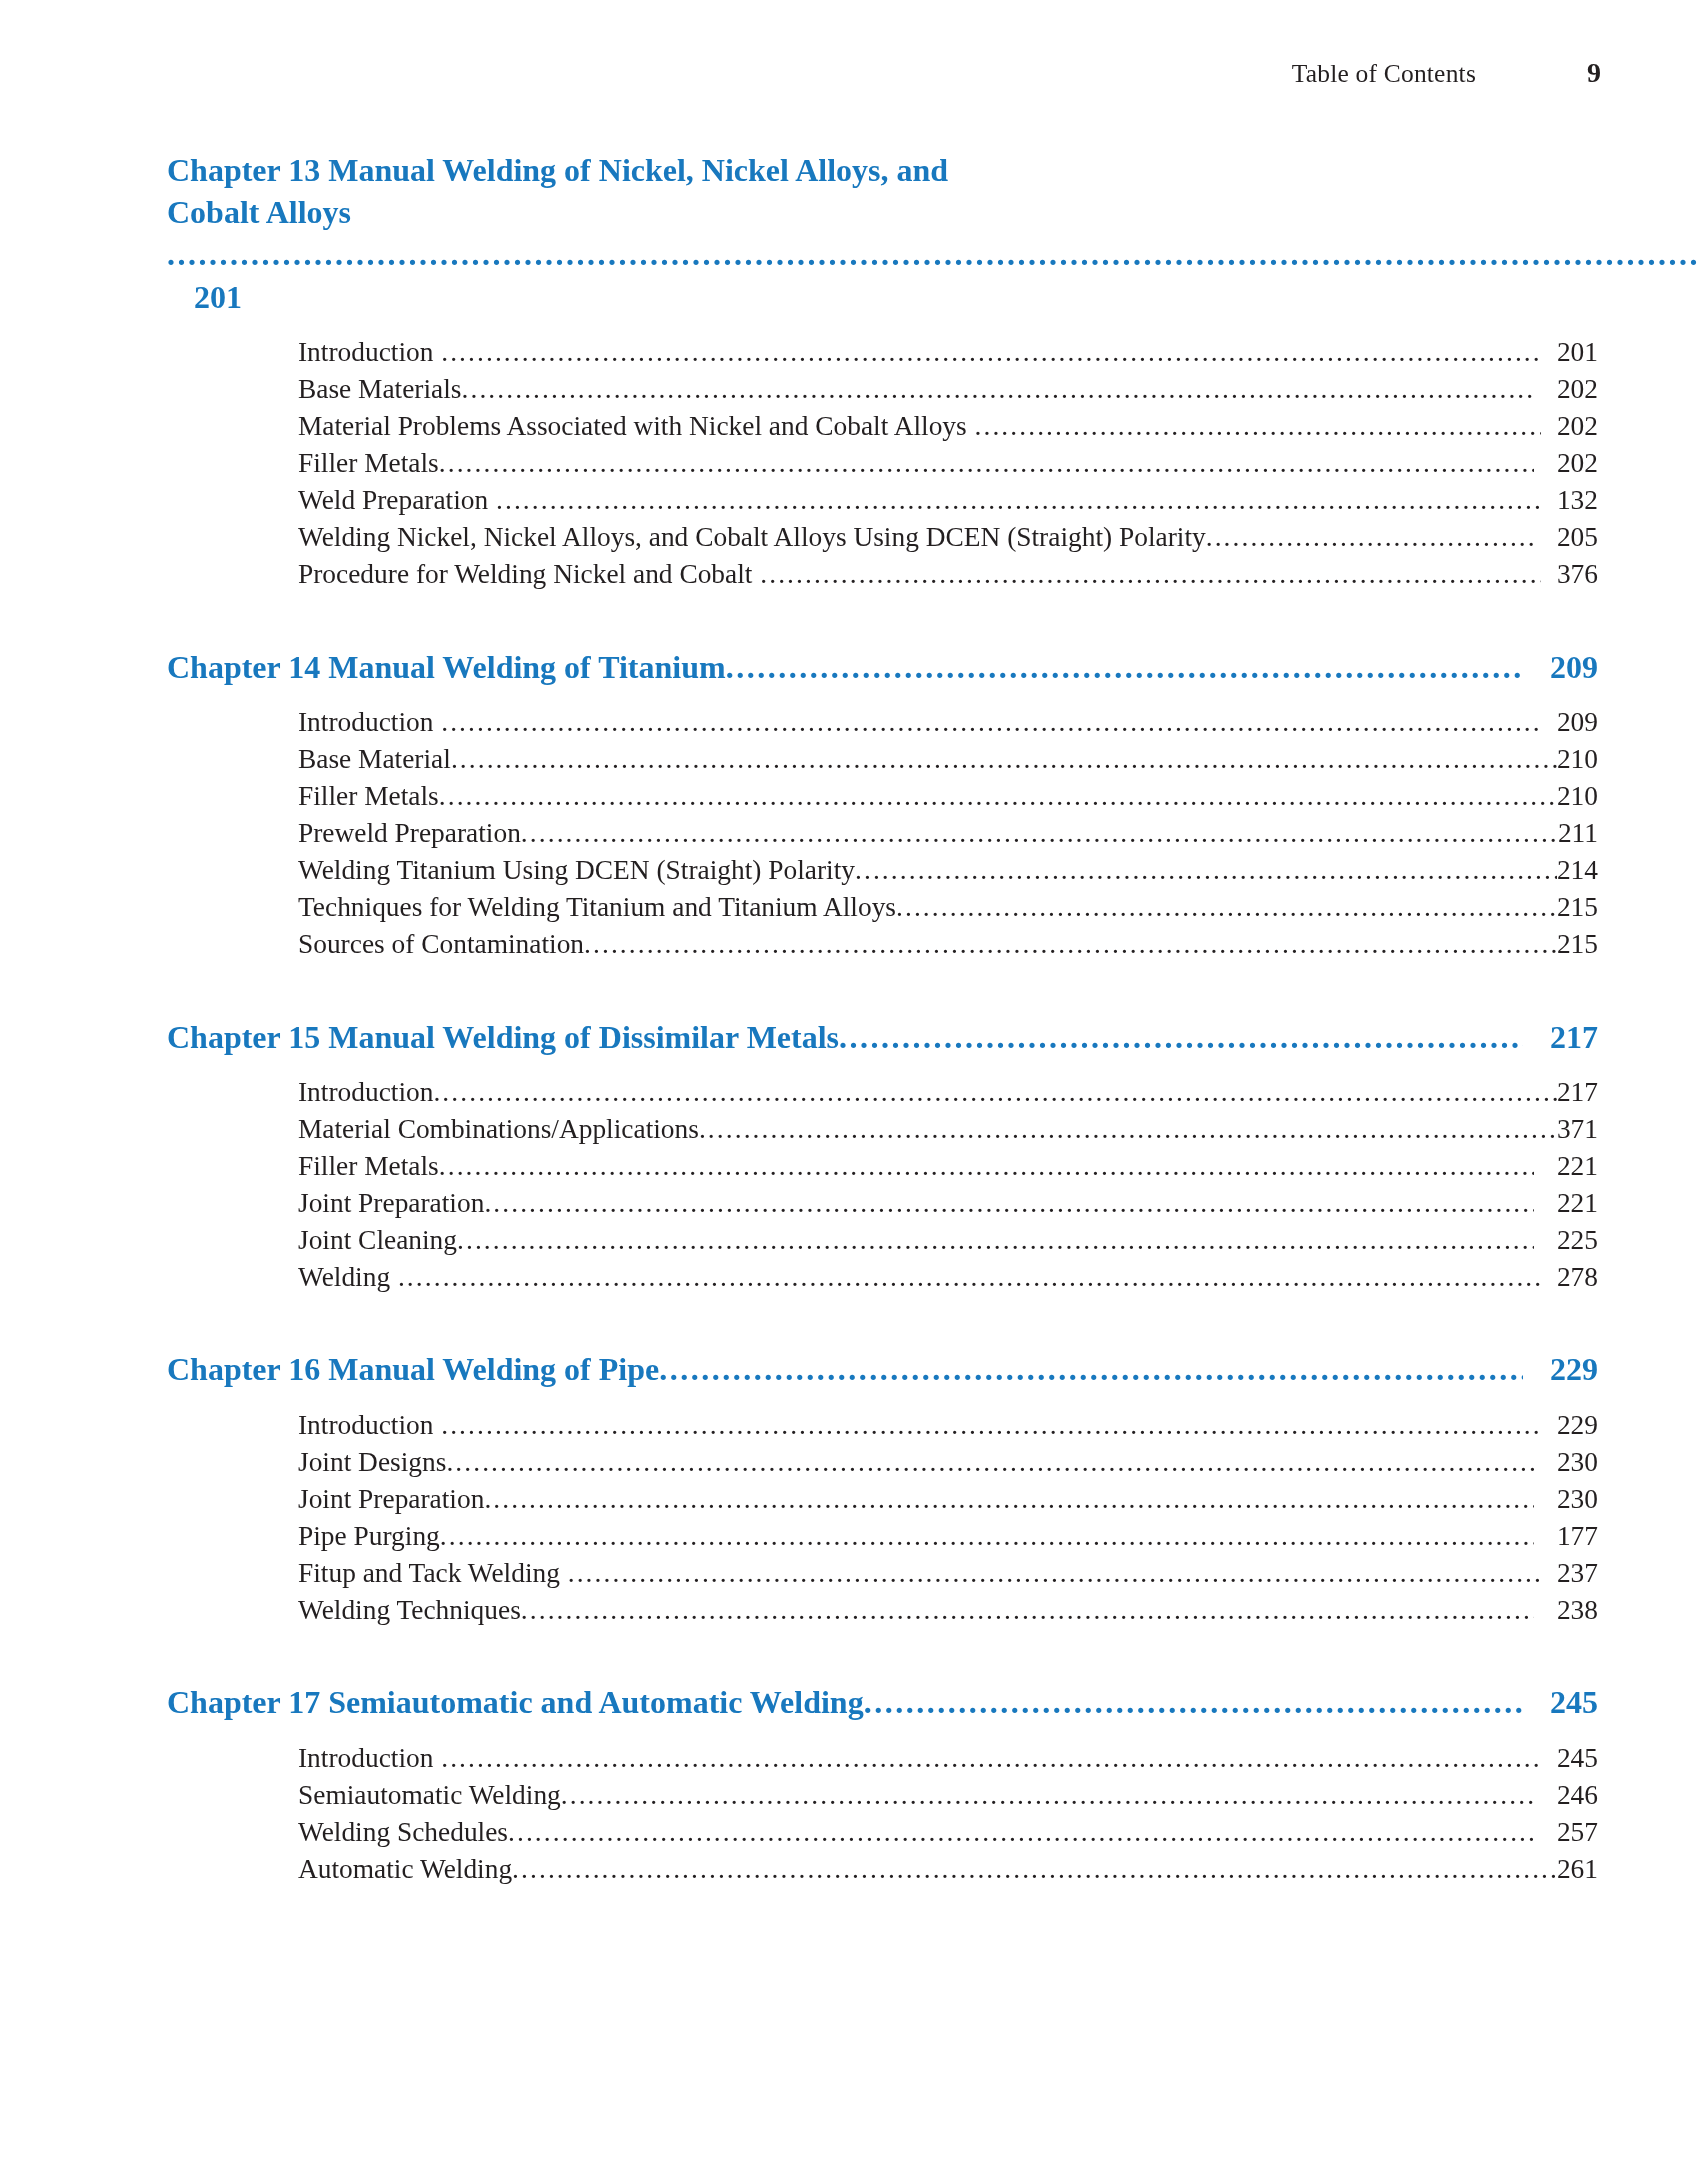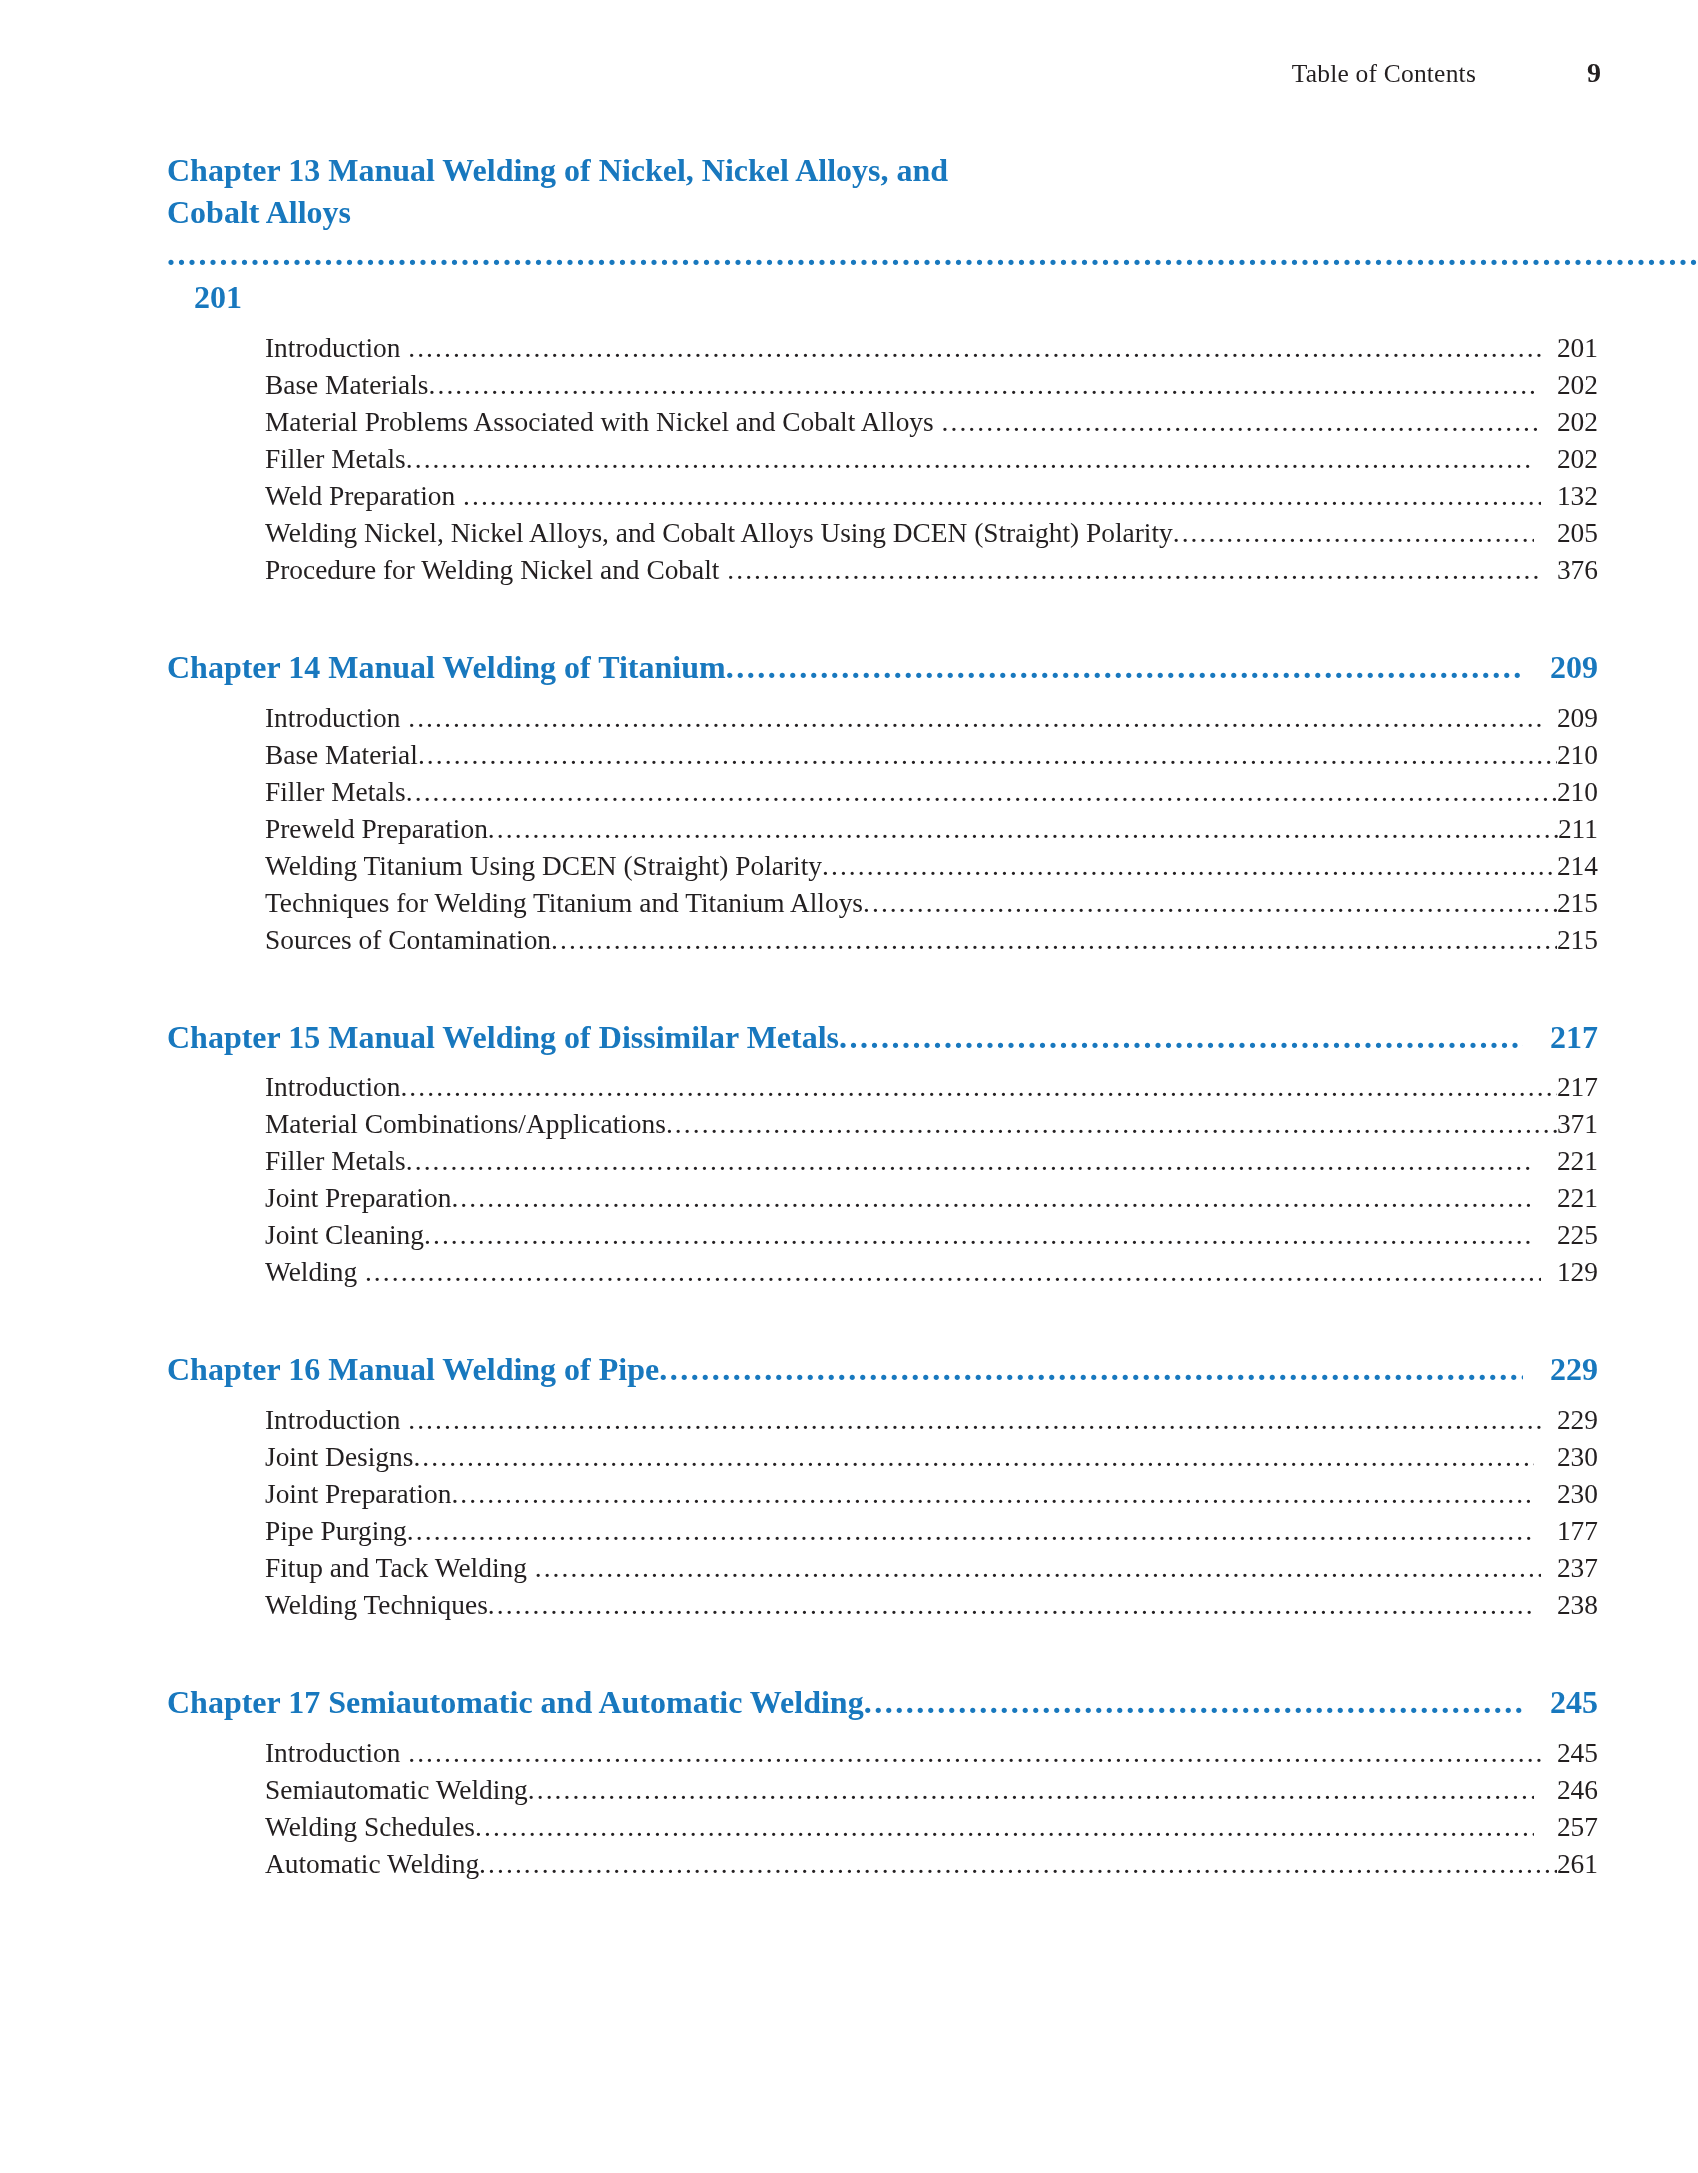--- a/index.html
+++ b/index.html
@@ -117,25 +117,26 @@
     width: 100%;
     flex-direction: column;
   }
 
   
   .entries {
     margin-left: 98px;
   }
   .entry {
     display: flex;
-    align-items: flex-start;
+    align-items: flex-end;
     font-size: 27.4px;
     line-height: 1.175;
     color: #231f20;
     height: 37px;
+    margin-left: 33px;
   }
   .entry-label {
     flex: 0 0 auto;
     white-space: nowrap;
   }
   .entry-leader {
     flex: 1 1 auto;
     overflow: hidden;
     white-space: nowrap;
     font-size: 27.4px;
@@ -291,21 +292,21 @@
             <span class="entry-page">221</span>
           </div>
           <div class="entry loose">
             <span class="entry-label">Joint Cleaning</span>
             <span class="entry-leader"></span>
             <span class="entry-page">225</span>
           </div>
           <div class="entry gapstart">
             <span class="entry-label">Welding</span>
             <span class="entry-leader"></span>
-            <span class="entry-page">129</span>
+            <span class="entry-page">278</span>
           </div>
         </div>
       </div>
       <div class="chapter-block">
         <div class="chapter-head">
           <span class="chapter-head-row">
             <span class="chapter-title-text">Chapter 16 Manual Welding of Pipe</span>
             <span class="chead-leader"></span>
             <span class="chead-page">229</span>
           </span>

